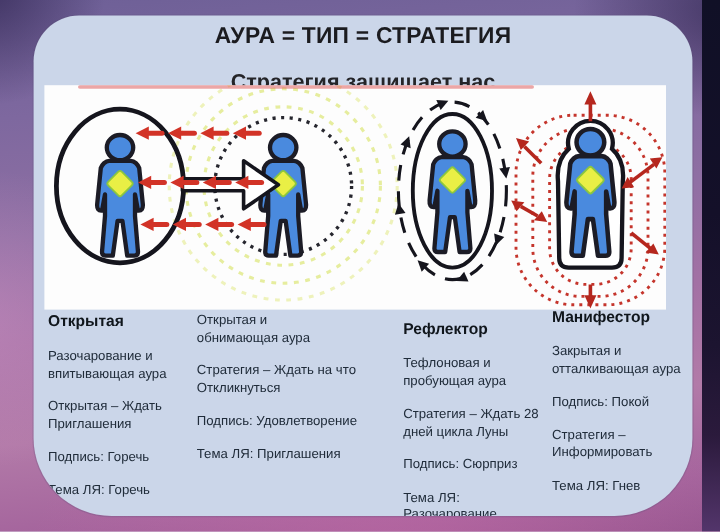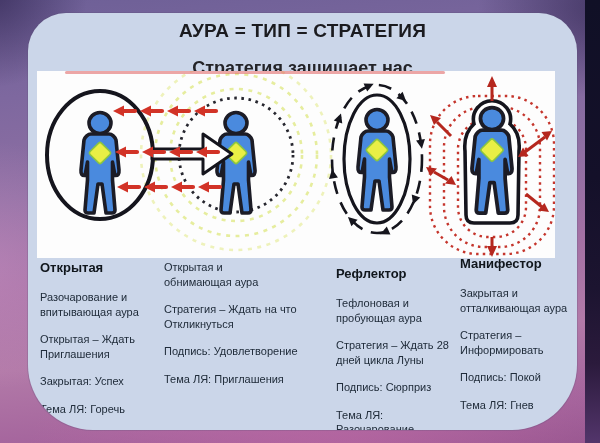--- a/index.html
+++ b/index.html
@@ -143,21 +143,21 @@
       </g>
     </svg>
   </div>
 
   <div class="col c1">
     <div class="h">Открытая</div>
     <p>Разочарование и
 впитывающая аура</p>
     <p>Открытая – Ждать
 Приглашения</p>
-    <p>Закрытая: Успех</p>
+    <p>Подпись: Горечь</p>
     <p>Тема ЛЯ: Горечь</p>
   </div>
   <div class="col c2">
     <p>Открытая и
 обнимающая аура</p>
     <p>Стратегия – Ждать на что
 Откликнуться</p>
     <p>Подпись: Удовлетворение</p>
     <p>Тема ЛЯ: Приглашения</p>
   </div>
@@ -168,20 +168,20 @@
     <p>Стратегия – Ждать 28
 дней цикла Луны</p>
     <p>Подпись: Сюрприз</p>
     <p>Тема ЛЯ:
 Разочарование</p>
   </div>
   <div class="col c4">
     <div class="h">Манифестор</div>
     <p>Закрытая и
 отталкивающая аура</p>
+    <p>Подпись: Покой</p>
     <p>Стратегия –
 Информировать</p>
-    <p>Подпись: Покой</p>
     <p>Тема ЛЯ:  Гнев</p>
   </div>
 </div>
 
 <div class="right-strip"></div>
 
 </body></html>

